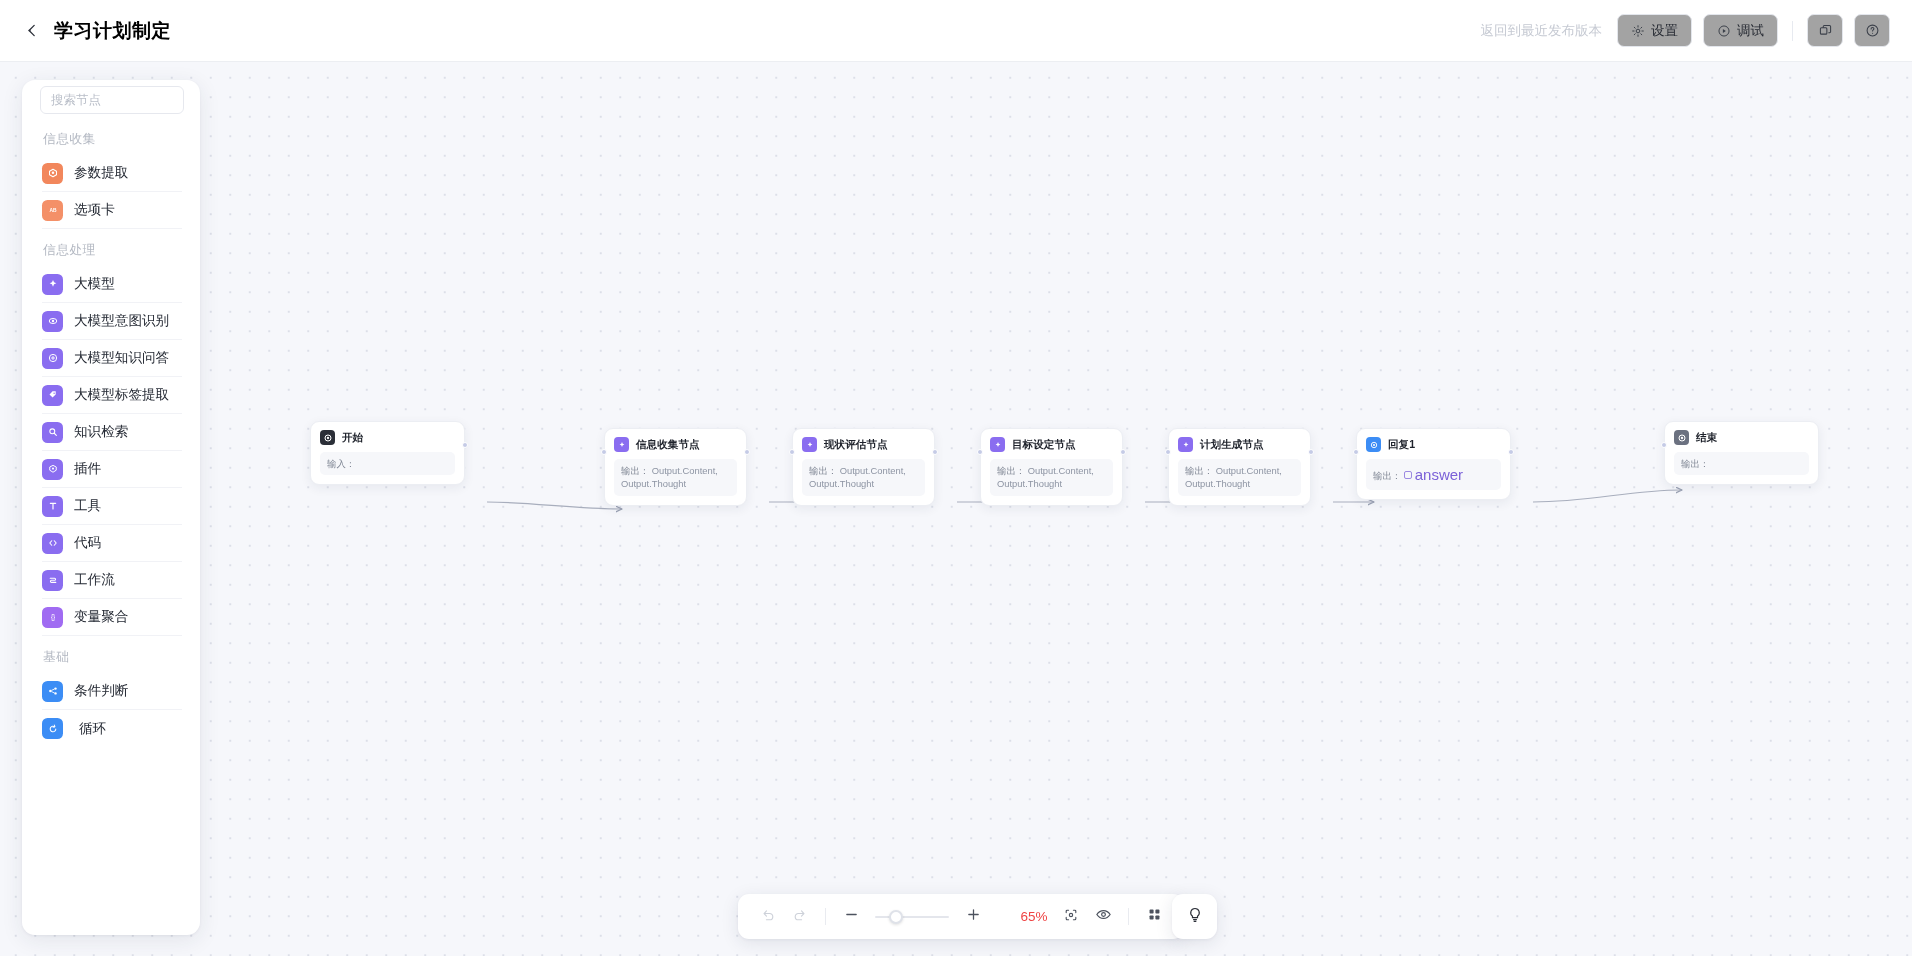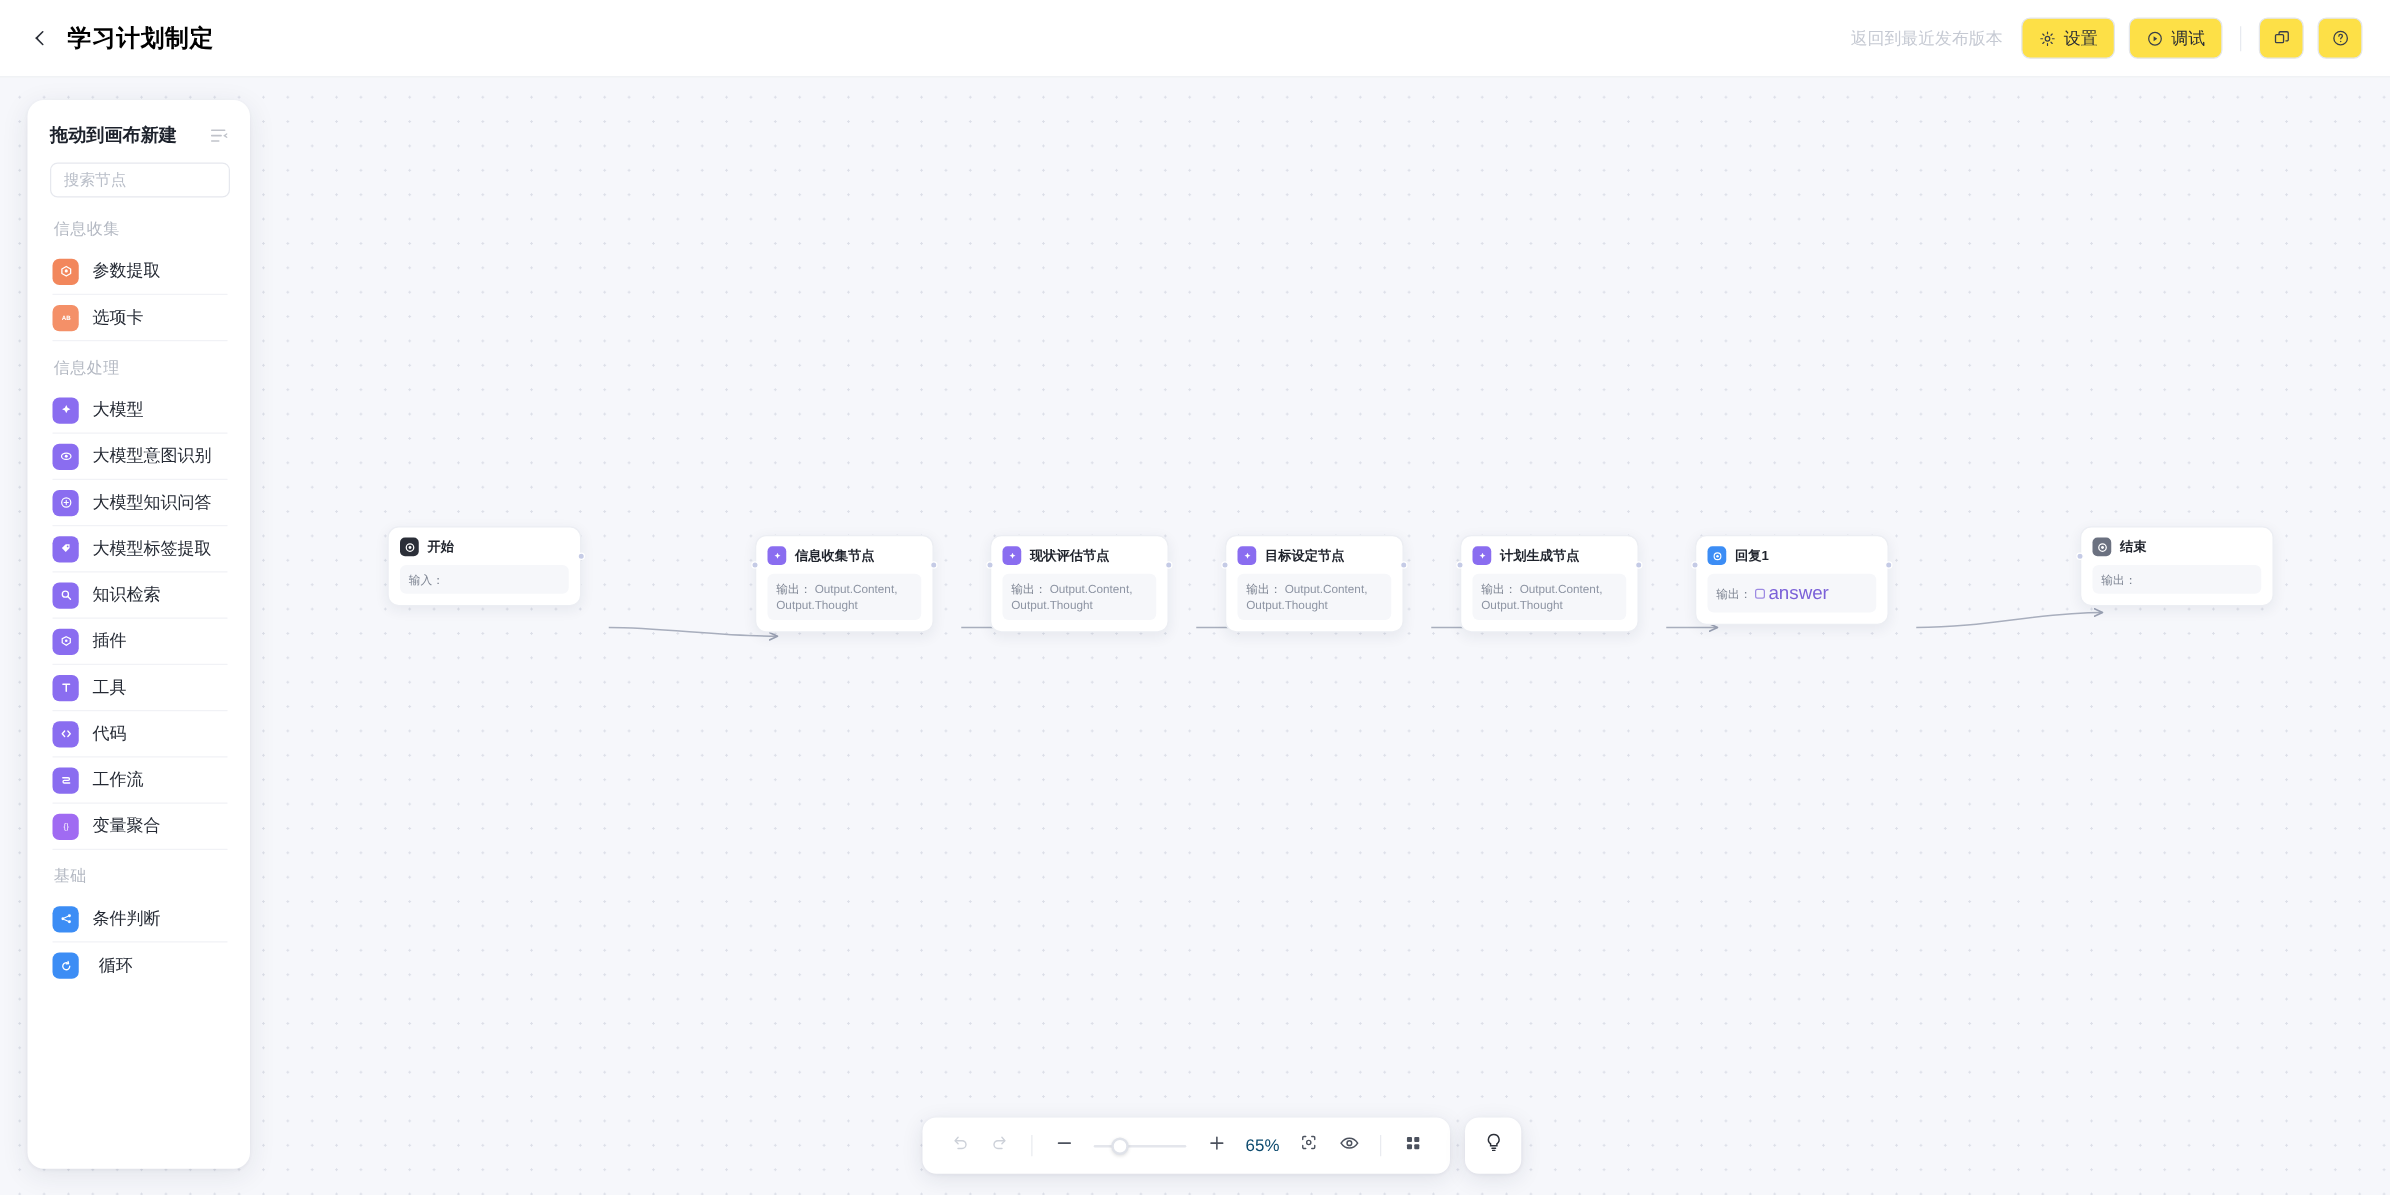--- a/index.html
+++ b/index.html
@@ -23,21 +23,21 @@
   .back-arrow {
     width: 20px; height: 20px; display: flex; align-items: center; justify-content: center;
     color: #2b2f38; font-size: 17px; cursor: pointer; line-height: 1;
   }
   .app-title { font-size: 19px; font-weight: bold; color: #000000; letter-spacing: .5px; }
   .header-right {
     margin-left: auto; display: flex; align-items: center; gap: 11px; padding-right: 22px;
   }
   .revert-text { font-size: 13.5px; color: #c6cad3; margin-right: 4px; white-space: nowrap; }
   .hbtn {
-    height: 33px; border: 1px solid #e3e6ec; border-radius: 7px; background: #fde047;
+    height: 33px; border: 1px solid #e3e6ec; border-radius: 7px; background: #a3a3a3;
     display: flex; align-items: center; gap: 6px; padding: 0 13px;
     font-size: 13.5px; color: #262a33; cursor: pointer;
   }
   .hbtn-icon { height: 33px; width: 36px; justify-content: center; padding: 0; }
   .hsep { width: 1px; height: 20px; background: #e7eaf0; margin: 0 3px; }
   .ico { display: inline-flex; align-items: center; justify-content: center; }
 
   
   .canvas {
     position: absolute; top: 62px; left: 0; width: 1912px; height: 894px;
@@ -138,21 +138,21 @@
   .zoom-slider { width: 74px; height: 20px; position: relative; margin: 0 6px; cursor: pointer; }
   .zoom-track {
     position: absolute; top: 9px; left: 0; width: 74px; height: 2.5px;
     background: #e4e6ec; border-radius: 2px;
   }
   .zoom-knob {
     position: absolute; top: 3px; left: 14px; width: 14px; height: 14px;
     border-radius: 50%; background: #fff; border: 2px solid #dfe2e9;
     box-shadow: 0 1px 3px rgba(0,0,0,.12);
   }
-  .zoom-pct { font-size: 13.5px; color: #0c4a6e; min-width: 38px; text-align: center; }
+  .zoom-pct { font-size: 13.5px; color: #ef4444; min-width: 38px; text-align: center; margin-left: 24px; }
   .bulb-btn {
     position: absolute; left: 1172px; bottom: 17px; width: 45px; height: 45px;
     background: #fff; border-radius: 11px;
     box-shadow: 0 4px 18px rgba(30,40,70,.10), 0 1px 3px rgba(30,40,70,.05);
     display: flex; align-items: center; justify-content: center; cursor: pointer; z-index: 30;
   }
 </style>
 </head>
 <body>
 
@@ -318,29 +318,20 @@
             </span>
             <span class="node-title">结束</span>
           </div>
           <div class="node-body"><span class="lbl">输出：</span></div>
           <span class="port in"></span>
         </div>
       </div>
   </div>
 
   <div class="sidebar">
-    <div class="sb-head">
-      <div class="sb-title">拖动到画布新建</div>
-      <div class="sb-collapse">
-        <svg width="17" height="17" viewBox="0 0 18 18" fill="none" stroke="#9aa0ab" stroke-width="1.3" stroke-linecap="round">
-          <path d="M2.5 4.5h11M2.5 9h8M2.5 13.5h6"></path>
-            <path d="M15.2 7.6L13.2 9l2 1.4" stroke-width="1.2"></path>
-        </svg>
-      </div>
-    </div>
     <div class="sb-search">
       <input type="text" placeholder="搜索节点" style="">
 
     </div>
     <div class="sb-scroll" id="palette-groups">
         <div class="sb-group-label">信息收集</div>
         <div class="sb-item">
           <span class="sb-item-icon" style="background: rgb(242, 135, 92);">
             <svg width="14" height="14" viewBox="0 0 20 20">
               <path d="M10 4.6L5 7.4v5.2L10 15.4 15 12.6V7.4z" fill="none" stroke="#fff" stroke-width="1.5" stroke-linecap="round" stroke-linejoin="round"></path>

